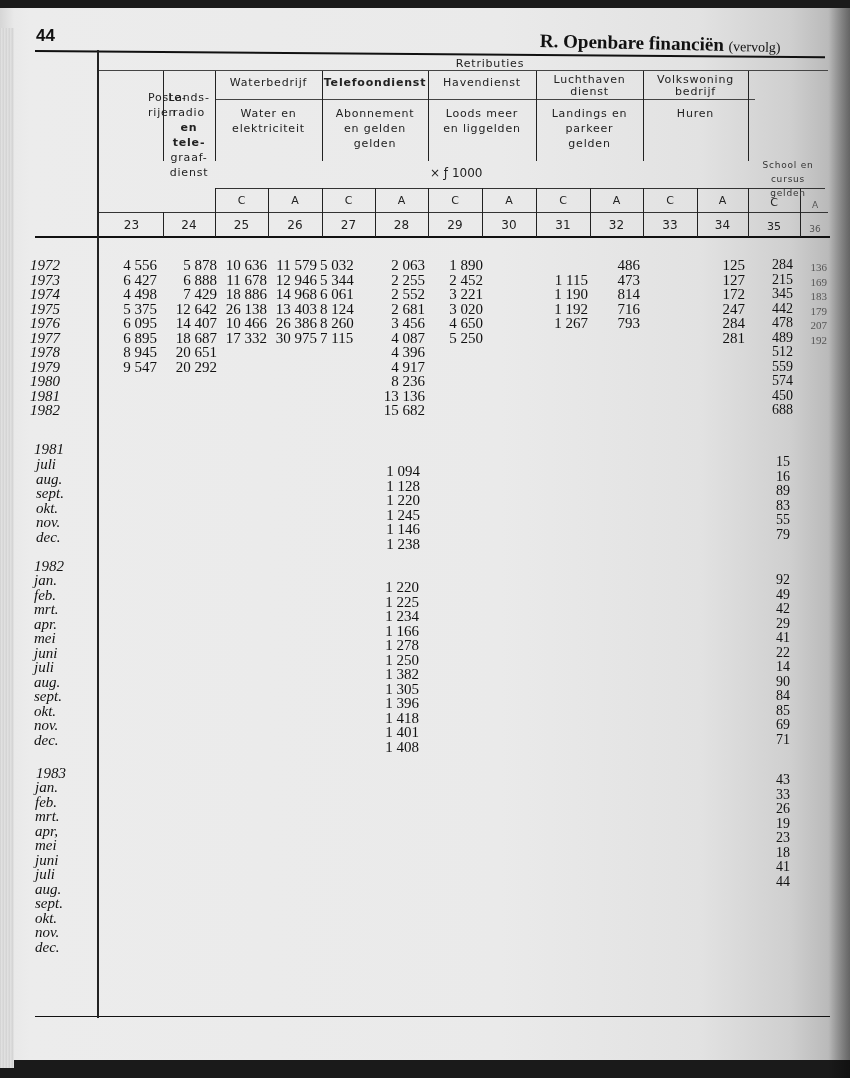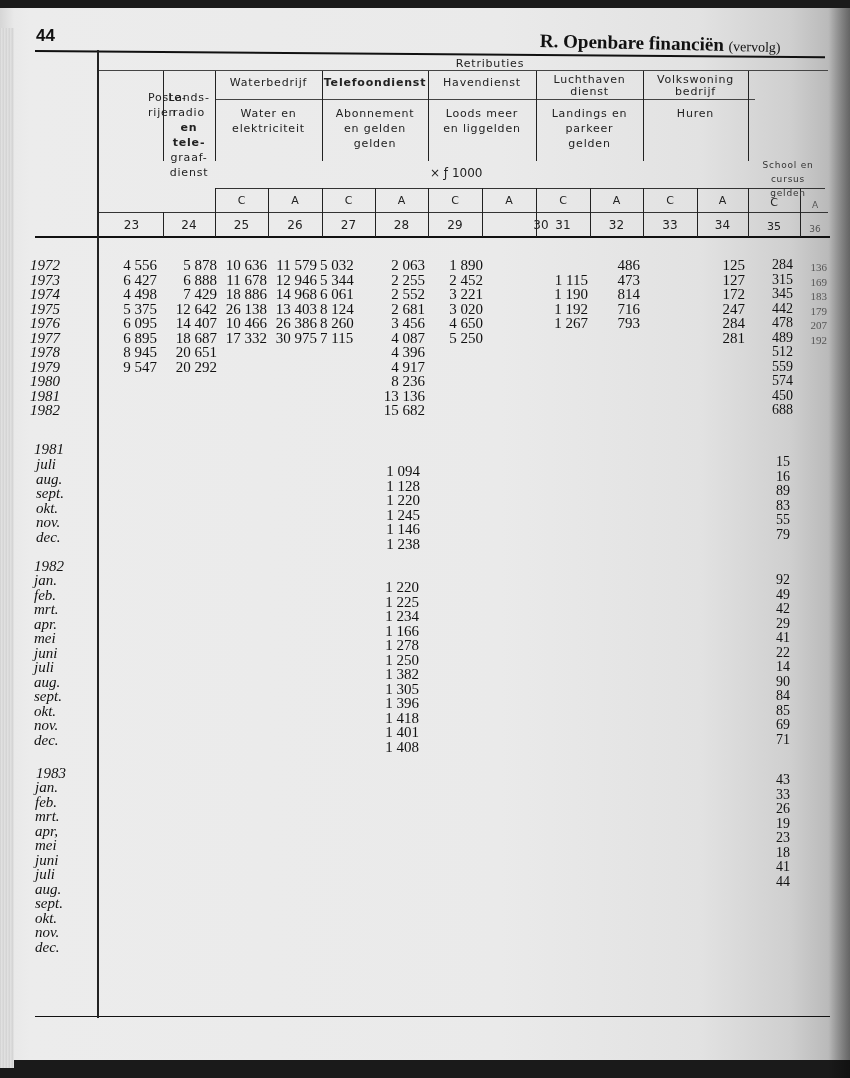--- a/index.html
+++ b/index.html
@@ -163,21 +163,21 @@
   <div class="sub" style="left:748px; top:188px; width:52px;">C</div>
   <div class="sub" style="left:800px; top:192px; width:30px; font-size:9px; color:#555;">A</div>
 
   <div class="colnum" style="left:100px; top:210px; width:63px;">23</div>
   <div class="colnum" style="left:163px; top:210px; width:52px;">24</div>
   <div class="colnum" style="left:215px; top:210px; width:53px;">25</div>
   <div class="colnum" style="left:268px; top:210px; width:54px;">26</div>
   <div class="colnum" style="left:322px; top:210px; width:53px;">27</div>
   <div class="colnum" style="left:375px; top:210px; width:53px;">28</div>
   <div class="colnum" style="left:428px; top:210px; width:54px;">29</div>
-  <div class="colnum" style="left:482px; top:210px; width:54px;margin-left:32px;">30</div>
+  <div class="colnum" style="left:482px; top:210px; width:54px;">30</div>
   <div class="colnum" style="left:536px; top:210px; width:54px;">31</div>
   <div class="colnum" style="left:590px; top:210px; width:53px;">32</div>
   <div class="colnum" style="left:643px; top:210px; width:54px;">33</div>
   <div class="colnum" style="left:697px; top:210px; width:51px;">34</div>
   <div class="colnum" style="left:748px; top:212px; width:52px; font-size:11px;">35</div>
   <div class="colnum" style="left:800px; top:216px; width:30px; font-size:9px; color:#555;">36</div>
 
   <div class="stub" style="top:250px;" id="stub-years">
       <div>1972</div>
       <div>1973</div>
@@ -365,21 +365,21 @@
       <div>284</div>
       <div>281</div>
       <div></div>
       <div></div>
       <div></div>
       <div></div>
       <div></div>
     </div>
   <div class="col" style="left:760px; width:33px; top:250px; font-size:14px;">
       <div>284</div>
-      <div>315</div>
+      <div>215</div>
       <div>345</div>
       <div>442</div>
       <div>478</div>
       <div>489</div>
       <div>512</div>
       <div>559</div>
       <div>574</div>
       <div>450</div>
       <div>688</div>
     </div>

